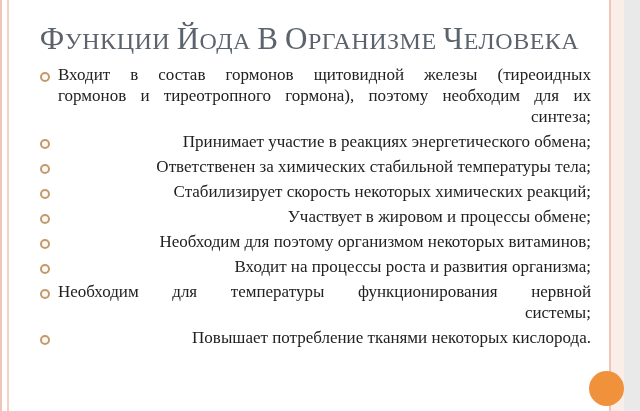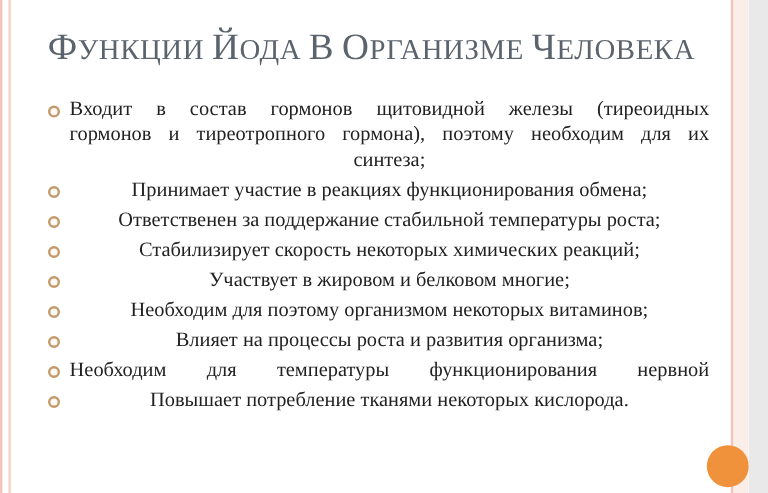--- a/index.html
+++ b/index.html
@@ -35,40 +35,40 @@
     font-size: 24px;
     line-height: 36px;
     letter-spacing: 0.5px;
     color: #5b636c;
     white-space: nowrap;
   }
   .title .lead { font-size: 31px; }
   
   .list {
     position: absolute;
-    top: 80px; left: 40px; right: 33px;
+    top: 64px; left: 40px; right: 33px;
     margin: 0; padding: 0;
     list-style: none;
     font-size: 17px;
     line-height: 21px;
     color: #212121;
   }
   .item {
     position: relative;
     padding-left: 18px;
     margin: 0 0 4px 0;
   }
   .ring {
     position: absolute; left: 0; top: 8px;
     width: 6px; height: 6px;
     border: 2px solid #c49a6c;
     border-radius: 50%;
     background: #fdf9f4;
   }
-  .line { text-align: center; }
+  .line { text-align: right; }
   .line.just { text-align: justify; text-align-last: justify; }
   
   .page-circle {
     position: absolute;
     left: 589px; top: 371px;
     width: 35px; height: 35px;
     border-radius: 50%;
     background: #f0913c;
   }
 </style>
@@ -87,57 +87,58 @@
     <span class="ring" style="border-color: rgb(196, 154, 108);"></span>
     <div class="lines">
           <div class="line just">Входит в состав гормонов щитовидной железы (тиреоидных</div>
           <div class="line just">гормонов и тиреотропного гормона), поэтому необходим для их</div>
           <div class="line">синтеза;</div>
         </div>
   </li>
       <li class="item">
     <span class="ring" style="border-color: rgb(196, 154, 108);"></span>
     <div class="lines">
-          <div class="line">Принимает участие в реакциях функционирования обмена;</div>
+          <div class="line">Принимает участие в реакциях энергетического обмена;</div>
         </div>
   </li>
       <li class="item">
     <span class="ring" style="border-color: rgb(196, 154, 108);"></span>
     <div class="lines">
-          <div class="line">Ответственен за поддержание стабильной температуры роста;</div>
+          <div class="line">Ответственен за химических стабильной температуры тела;</div>
         </div>
   </li>
       <li class="item">
     <span class="ring" style="border-color: rgb(196, 154, 108);"></span>
     <div class="lines">
           <div class="line">Стабилизирует скорость некоторых химических реакций;</div>
         </div>
   </li>
       <li class="item">
     <span class="ring" style="border-color: rgb(196, 154, 108);"></span>
     <div class="lines">
-          <div class="line">Участвует в жировом и белковом многие;</div>
+          <div class="line">Участвует в жировом и процессы обмене;</div>
         </div>
   </li>
       <li class="item">
     <span class="ring" style="border-color: rgb(196, 154, 108);"></span>
     <div class="lines">
           <div class="line">Необходим для поэтому организмом некоторых витаминов;</div>
         </div>
   </li>
       <li class="item">
     <span class="ring" style="border-color: rgb(196, 154, 108);"></span>
     <div class="lines">
-          <div class="line">Влияет на процессы роста и развития организма;</div>
+          <div class="line">Входит на процессы роста и развития организма;</div>
         </div>
   </li>
       <li class="item">
     <span class="ring" style="border-color: rgb(196, 154, 108);"></span>
     <div class="lines">
           <div class="line just">Необходим для температуры функционирования нервной</div>
+          <div class="line">системы;</div>
         </div>
   </li>
       <li class="item">
     <span class="ring" style="border-color: rgb(196, 154, 108);"></span>
     <div class="lines">
           <div class="line">Повышает потребление тканями некоторых кислорода.</div>
         </div>
   </li>
     </ul>
 

